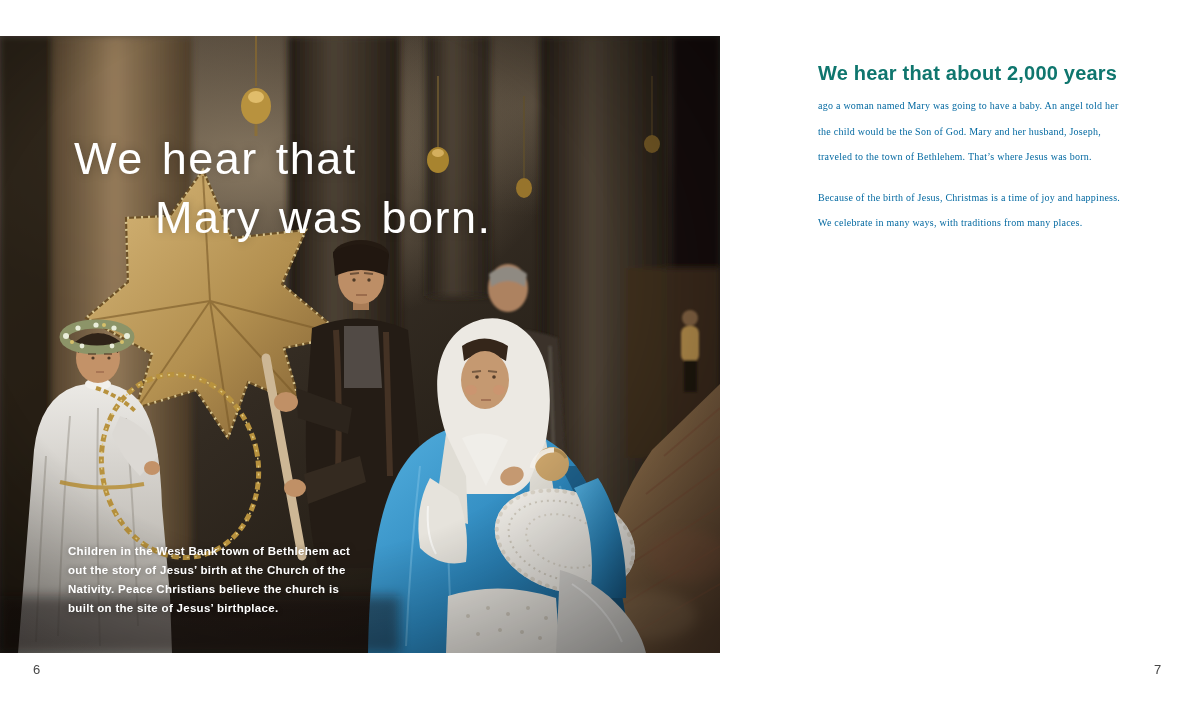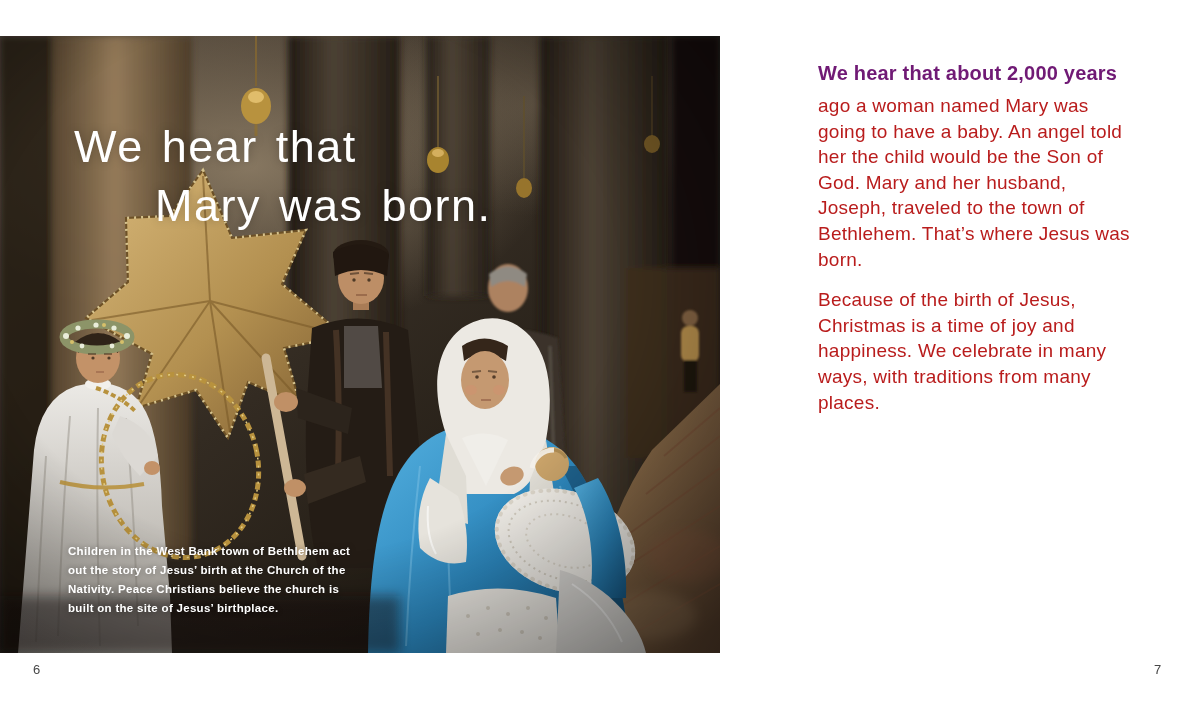--- a/index.html
+++ b/index.html
@@ -7,41 +7,41 @@
     position:relative;width:1200px;height:706px;background:#ffffff;overflow:hidden;
     font-family:"Liberation Sans",sans-serif;
   }
   
   .photo{
     position:absolute;left:0;top:36px;width:720px;height:617px;margin:0;overflow:hidden;
     background:#241d17;
   }
   .photo svg{position:absolute;left:0;top:0;display:block;}
   .photo-title{
-    position:absolute;left:74px;top:81px;margin:0;
+    position:absolute;left:74px;top:93px;margin:0;
     color:#ffffff;font-size:45px;line-height:59px;font-weight:400;
     letter-spacing:1.5px;word-spacing:4px;
     text-shadow:0 0 10px rgba(0,0,0,.25);
   }
   .photo-title .t-line{display:block;white-space:nowrap;}
   .photo-title .t-line2{padding-left:81px;}
   .photo-caption{
     position:absolute;left:68px;top:506px;width:296px;
     color:#ffffff;font-size:11.5px;font-weight:700;line-height:19px;
     letter-spacing:.3px;text-shadow:0 0 6px rgba(0,0,0,.4);
   }
   
   .text-column{position:absolute;left:818px;top:60px;width:314px;}
   .heading{
     margin:0 0 7px 0;font-size:20px;line-height:26px;font-weight:700;
-    color:#701a75;letter-spacing:.2px;
+    color:#0f766e;letter-spacing:.2px;
   }
   .text-column p{
-    margin:0 0 15px 0;font-family:Liberation Sans, sans-serif;
-    font-size:19px;line-height:25.6px;color:#b91c1c;letter-spacing:.25px;
+    margin:0 0 15px 0;font-family:Liberation Serif, serif;
+    font-size:10px;line-height:25.6px;color:#0369a1;letter-spacing:.25px;
   }
   
   .page-number{position:absolute;top:662px;font-size:13px;color:#474747;}
   .page-number-left{left:33px;}
   .page-number-right{left:1154px;}
 </style>
 </head>
 <body>
 
 <div class="spread">

